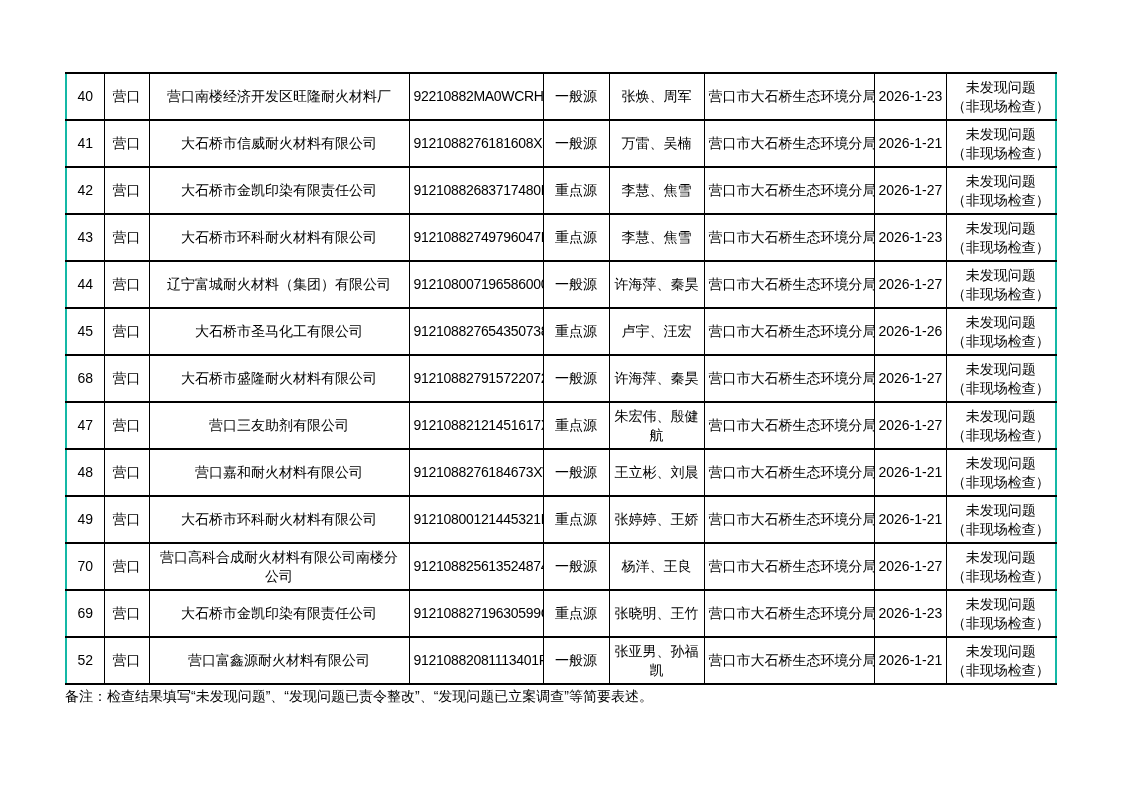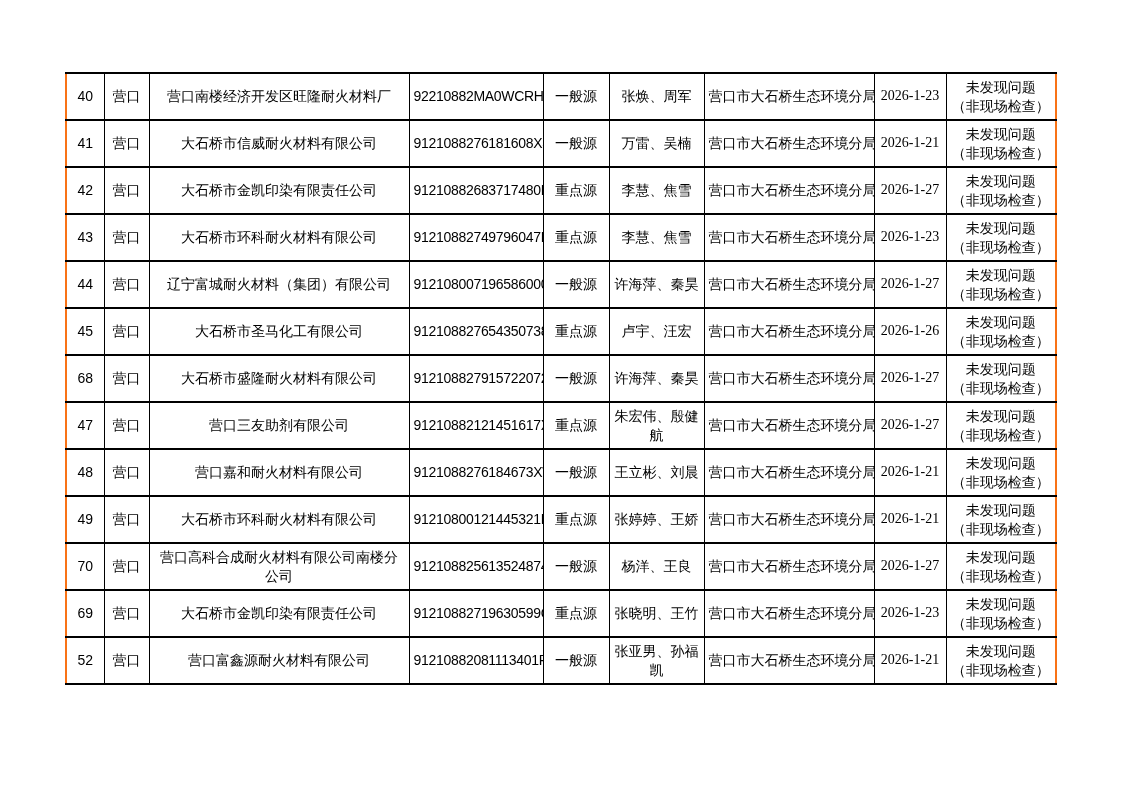--- a/index.html
+++ b/index.html
@@ -23,21 +23,21 @@
   }
   .table-wrap {
     position: absolute;
     left: 65px;
     top: 72px;
   }
   table.inspection {
     border-collapse: collapse;
     table-layout: fixed;
     width: 990px;
-    border: 2px solid #f97316;
+    border: 2px solid #14b8a6;
   }
   table.inspection td {
     border-left: 1px solid #000;
     border-right: 1px solid #000;
     border-top: 2px solid #000;
     border-bottom: 2px solid #000;
     text-align: center;
     vertical-align: middle;
     font-size: 14px;
     line-height: 1.3;
@@ -54,21 +54,21 @@
   td.cell-code {
     font-size: 12.5px;
     letter-spacing: -0.3px;
     padding: 0 2px;
     word-break: keep-all;
     white-space: nowrap;
   }
   td.cell-source { font-size: 13.5px; }
   td.cell-inspectors { font-size: 13px; padding: 2px 1px; }
   td.cell-agency { font-size: 13.5px; padding: 2px 1px; white-space: nowrap; }
-  td.cell-date { font-size: 13.5px; padding: 0 1px; white-space: nowrap; font-family: Liberation Serif, serif; }
+  td.cell-date { font-size: 13.5px; padding: 0 1px; white-space: nowrap; }
   td.cell-result { font-size: 13px; padding: 2px 2px; }
   td.cell-result .line { display: block; line-height: 1.35; }
   .remark {
     position: absolute;
     left: 65px;
     top: 687px;
     width: 1000px;
     font-size: 14px;
     line-height: 1.4;
     color: #000;
@@ -273,14 +273,15 @@
     <td class="cell-date">2026-1-21</td>
     <td class="cell-result">
       <span class="line">未发现问题</span>
       <span class="line">（非现场检查）</span>
     </td>
   </tr>
         </tbody>
     </table>
   </div>
 
+  <div class="remark">备注：检查结果填写“未发现问题”、“发现问题已责令整改”、“发现问题已立案调查”等简要表述。</div>
 
 </div>
 
 </body></html>

